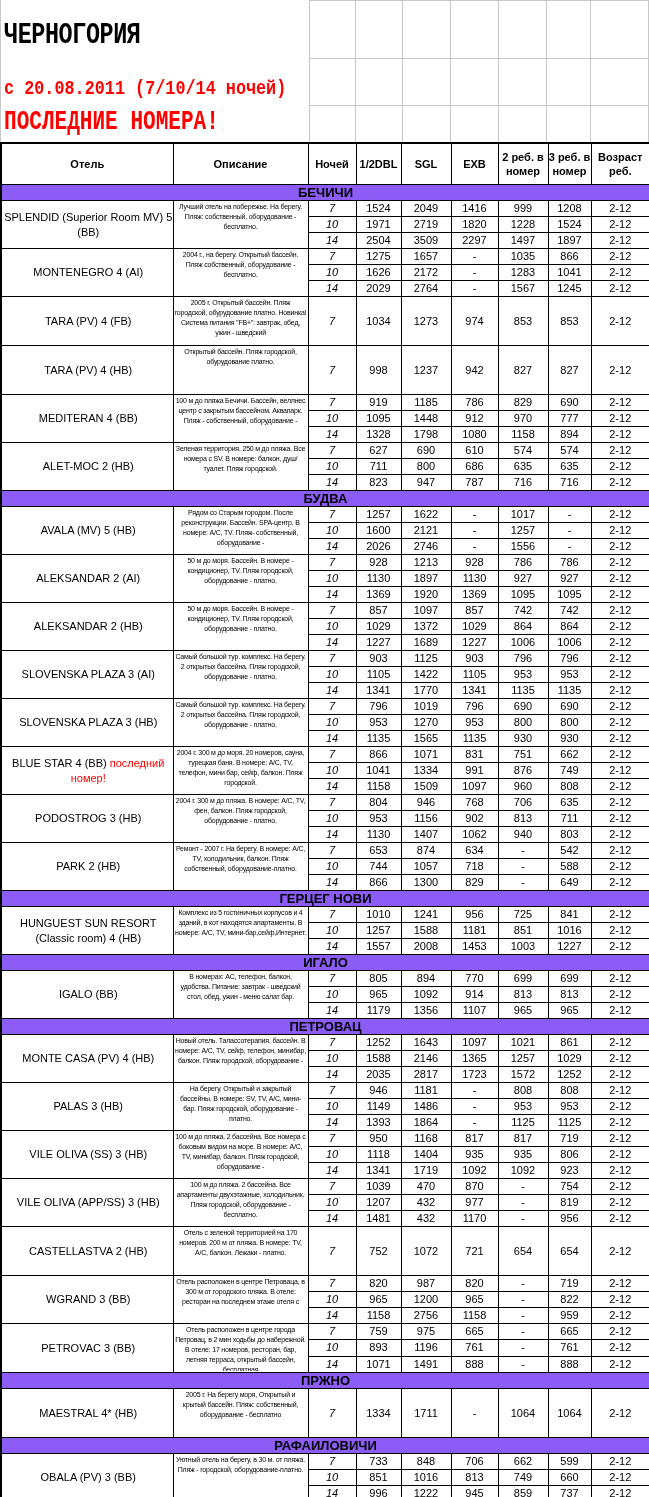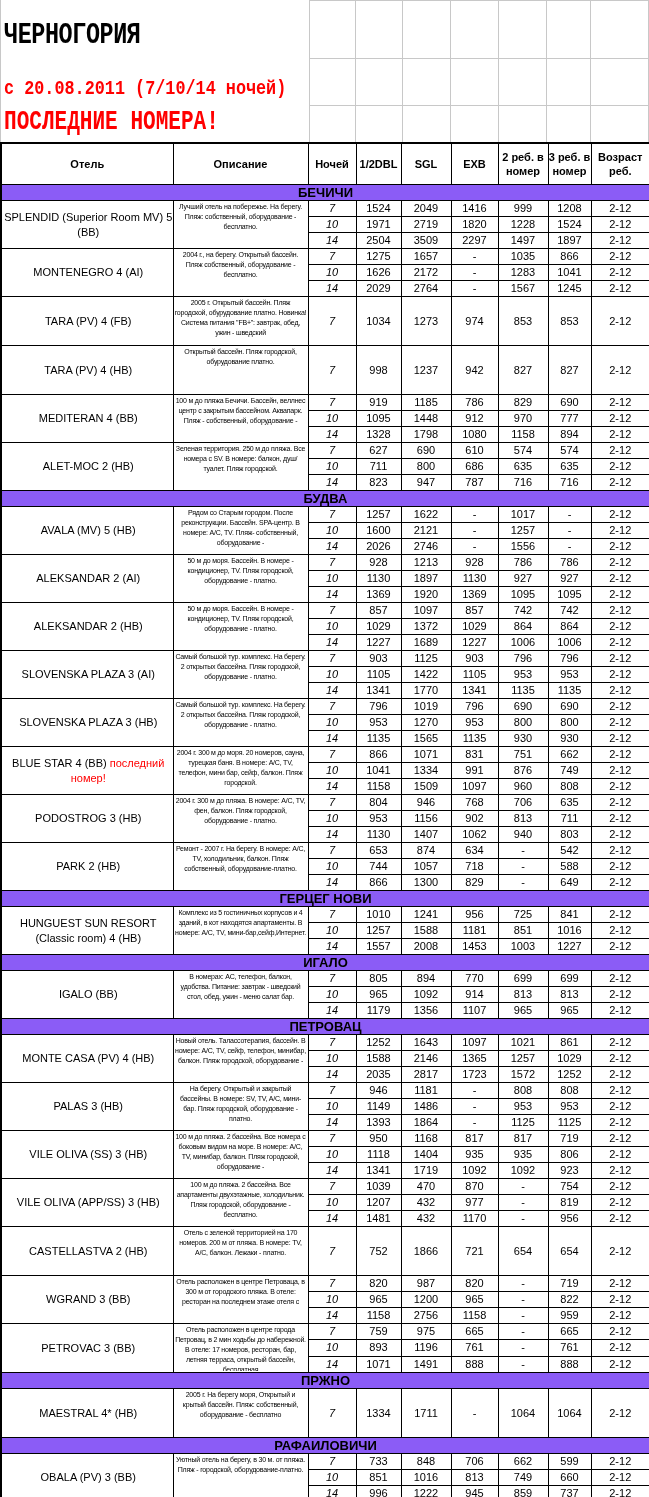--- a/index.html
+++ b/index.html
@@ -682,21 +682,21 @@
         <td>956</td>
         <td>2-12</td>
       </tr>
       <tr class="r single">
         <td class="hotel" rowspan="1"><span>CASTELLASTVA 2 (HB)</span></td>
         <td class="desc" rowspan="1">
           <span class="clip" style="max-height: 44px;">Отель с зеленой территорией на 170 номеров. 200 м от пляжа. В номере: TV, A/C, балкон. Лежаки - платно.</span>
         </td>
         <td class="n">7</td>
         <td>752</td>
-        <td>1866</td>
+        <td>1072</td>
         <td>721</td>
         <td>654</td>
         <td>654</td>
         <td>2-12</td>
       </tr>
       <tr class="r">
         <td class="hotel" rowspan="3"><span>WGRAND 3 (BB)</span></td>
         <td class="desc" rowspan="3">
           <span class="clip" style="max-height: 46px;">Отель расположен в центре Петроваца, в 300 м от городского пляжа. В отеле: ресторан на последнем этаже отеля с</span>
         </td>

